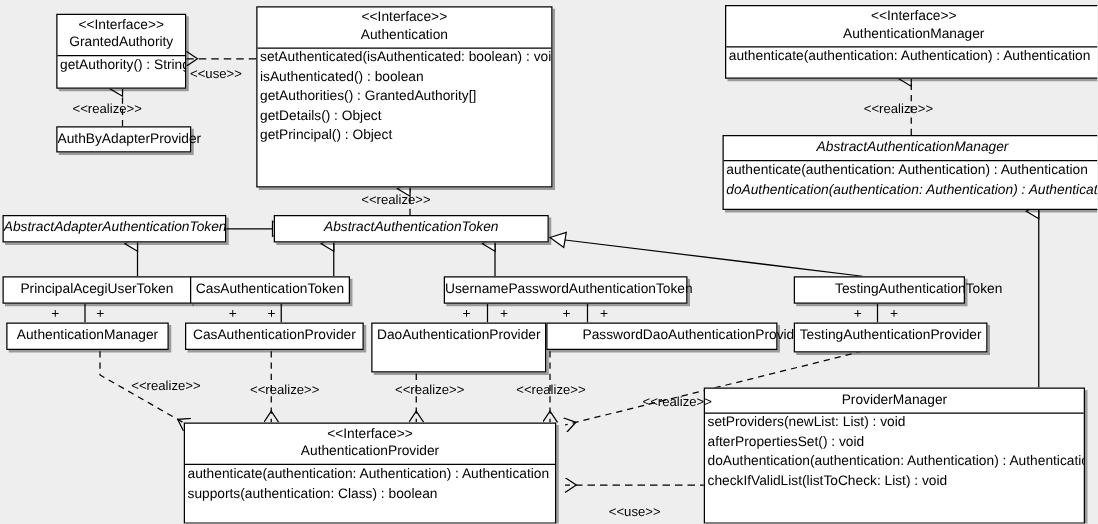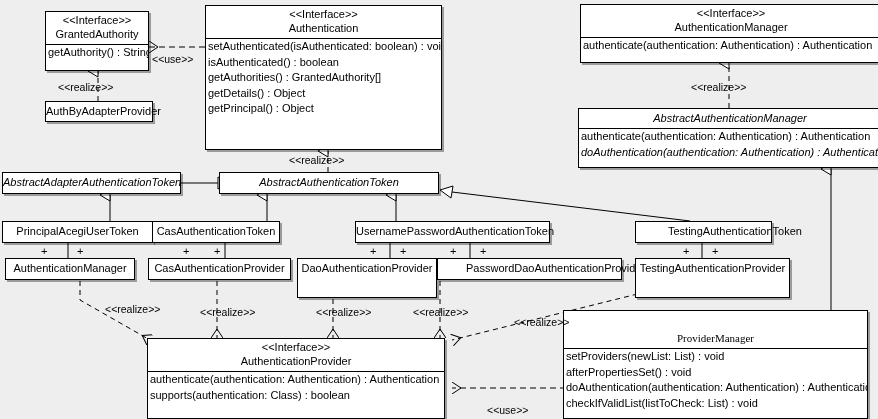--- a/index.html
+++ b/index.html
@@ -281,38 +281,38 @@
   </div>
 
   <div class="uml-box uml-simple" style="left:297px; top:258px; width:140px; height:40px;">
     <div class="uml-name">DaoAuthenticationProvider</div>
   </div>
 
   <div class="uml-box uml-simple" style="left:437px; top:258px; width:185px; height:22px;padding-left:28px;">
     <div class="uml-name">PasswordDaoAuthenticationProvider</div>
   </div>
 
-  <div class="uml-box uml-simple" style="left:635px; top:258px; width:155px; height:40px;">
+  <div class="uml-box uml-simple" style="left:635px; top:258px; width:155px; height:24px;">
     <div class="uml-name">TestingAuthenticationProvider</div>
   </div>
 
   <div class="uml-box" style="left:147px; top:338px; width:298px; height:81px;">
     <div class="uml-head">
       <div class="uml-stereo">&lt;&lt;Interface&gt;&gt;</div>
       <div class="uml-name">AuthenticationProvider</div>
     </div>
     <div class="uml-divider"></div>
     <div class="uml-members">
       <div class="uml-member">authenticate(authentication: Authentication) : Authentication</div>
       <div class="uml-member">supports(authentication: Class) : boolean</div>
     </div>
   </div>
 
   <div class="uml-box" style="left:563px; top:310px; width:305px; height:109px;">
-    <div class="uml-head" style="padding-top:20px;font-family:Liberation Serif, serif;">
+    <div class="uml-head" style="padding-top:2px;">
       <div class="uml-name">ProviderManager</div>
     </div>
     <div class="uml-divider"></div>
     <div class="uml-members">
       <div class="uml-member">setProviders(newList: List) : void</div>
       <div class="uml-member">afterPropertiesSet() : void</div>
       <div class="uml-member">doAuthentication(authentication: Authentication) : Authentication</div>
       <div class="uml-member">checkIfValidList(listToCheck: List) : void</div>
     </div>
   </div>

